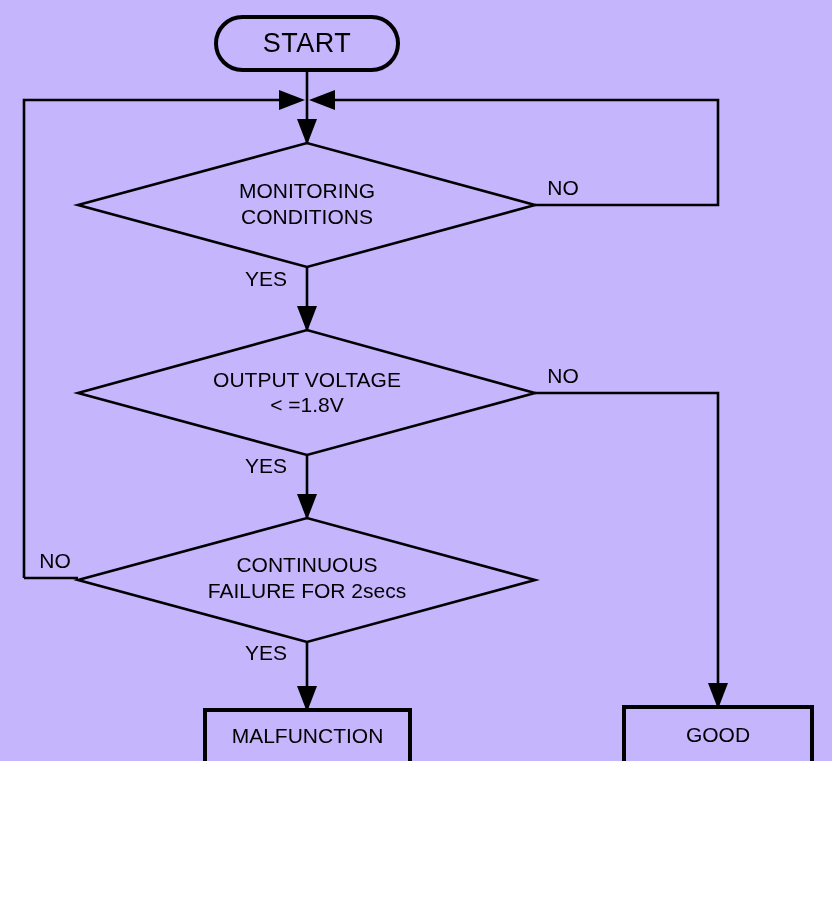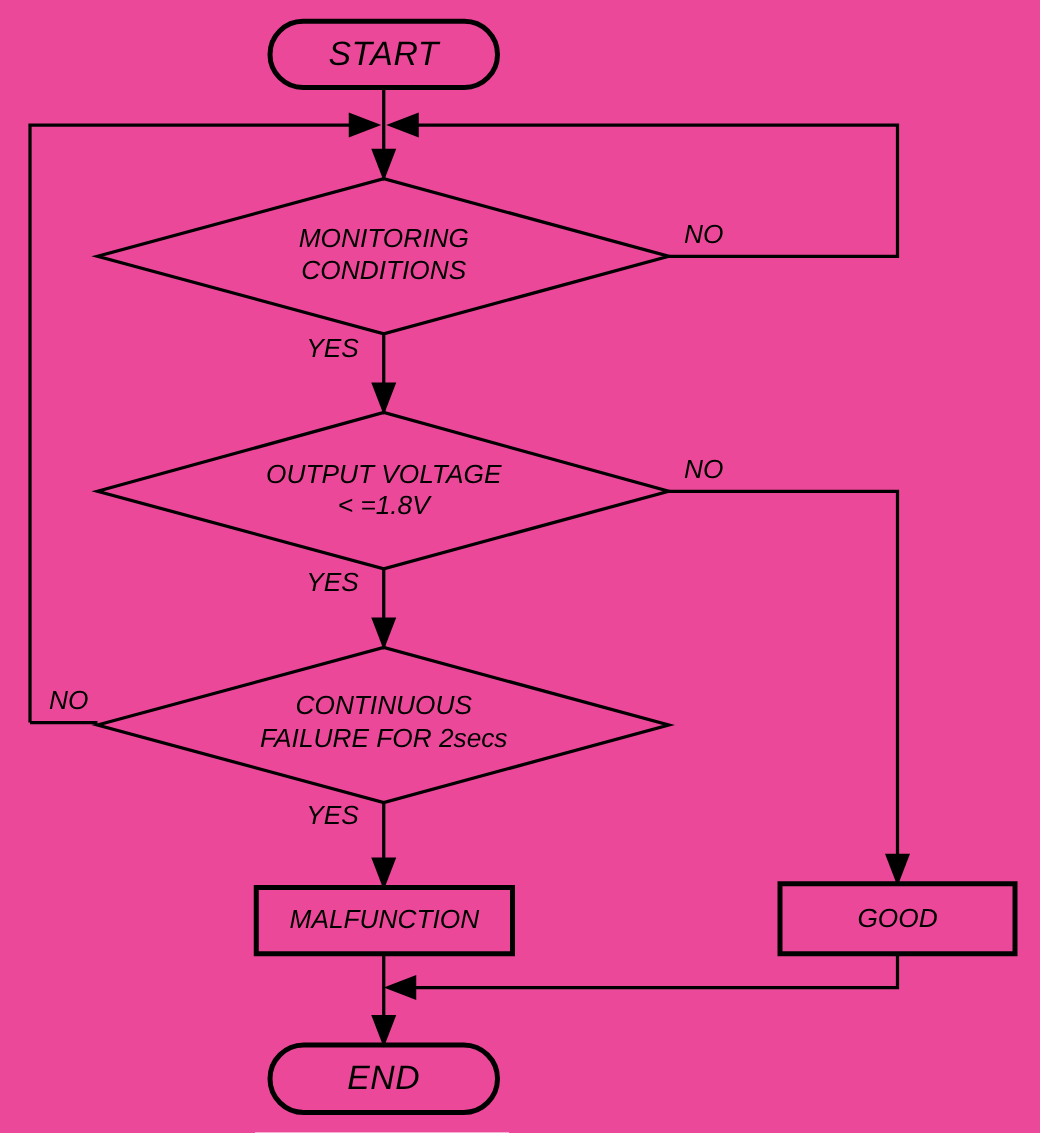--- a/index.html
+++ b/index.html
@@ -7,24 +7,23 @@
     margin: 0;
     padding: 0;
     background: #ffffff;
   }
   body {
     font-family: "Liberation Sans", sans-serif;
   }
   #flowchart-root {
     position: relative;
     width: 832px;
-    height: 906px;
-    background: #ec4899;
+    height: 761px;
+    background: #c4b5fd;
     overflow: hidden;
-    font-style: italic;
   }
   #flowchart-svg {
     position: absolute;
     left: 0;
     top: 0;
     width: 832px;
     height: 906px;
     display: block;
   }
   .shape-stroke {

